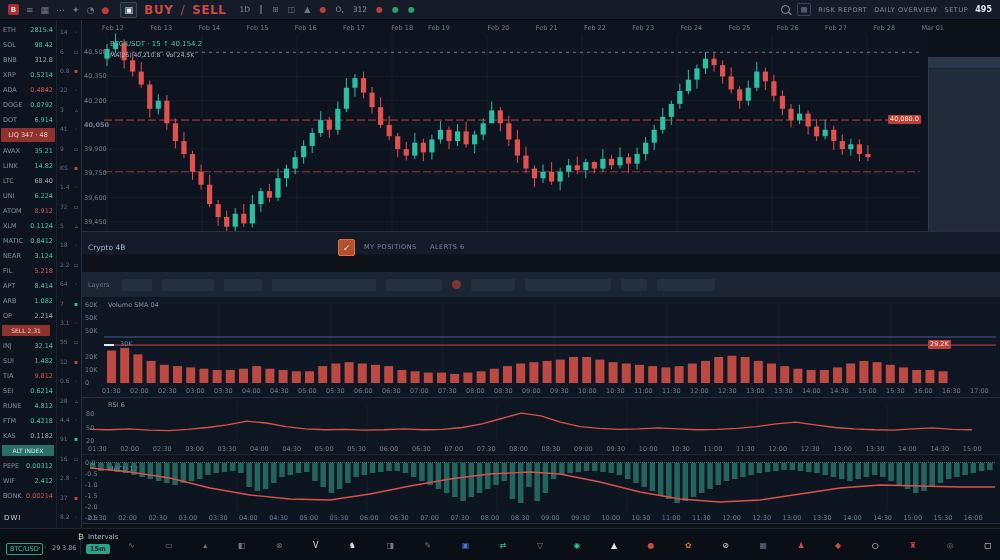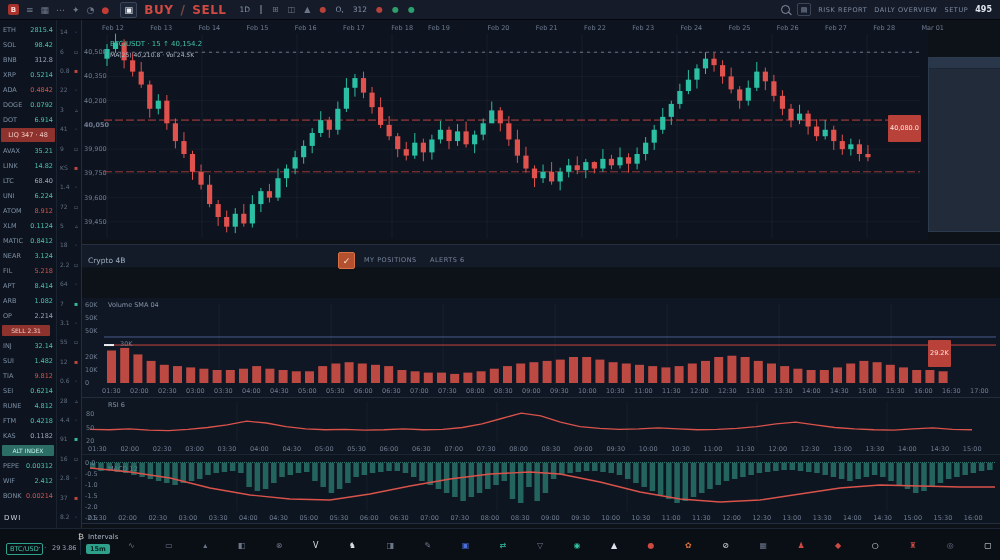--- a/index.html
+++ b/index.html
@@ -34,22 +34,22 @@
   .chip-teal{background:#2c6e66;color:#bfeee6;font-size:6px;height:11px;display:flex;align-items:center;
              justify-content:center;margin:2px 2px;border-radius:1px;}
   .c2{flex:1;padding-top:2px;}
   .c2row{display:flex;justify-content:space-between;align-items:center;height:19.4px;padding:0 3px;font-size:6px;color:#5f6d80;}
   .sb-footer{position:absolute;left:4px;bottom:6px;color:#c7d2de;font-size:7px;letter-spacing:1px;}
   
   .chart{left:82px;top:20px;width:846px;height:220px;background:#0d131f;}
   .axis-label{position:absolute;font-size:6.5px;color:#707d91;white-space:nowrap;}
   .legend1{position:absolute;left:28px;top:20px;font-size:7px;color:#3fc2a8;white-space:nowrap;}
   .legend2{position:absolute;left:28px;top:31px;font-size:6px;color:#aeb9c8;white-space:nowrap;}
-  .pricetag{position:absolute;background:#b8423a;color:#ffe3de;font-size:6.5px;padding:9px 2px;border-radius:1px;line-height:9px;}
-  .band1{left:82px;top:244px;width:918px;height:24px;background:#141b28;border-top:1px solid #272f40;border-bottom:1px solid #10141d;box-sizing:border-box;}
+  .pricetag{position:absolute;background:#b8423a;color:#ffe3de;font-size:6.5px;padding:0 2px;border-radius:1px;line-height:9px;}
+  .band1{left:82px;top:231px;width:918px;height:24px;background:#141b28;border-top:1px solid #272f40;border-bottom:1px solid #10141d;box-sizing:border-box;}
   .band1-title{position:absolute;left:6px;top:11px;font-size:7.5px;color:#9fb0c2;}
   .check-btn{position:absolute;left:256px;top:7px;width:15px;height:15px;background:#b3502f;border:1px solid #d87044;
              border-radius:2px;color:#ffe7d2;font-size:9px;display:flex;align-items:center;justify-content:center;}
   .band1-item{position:absolute;top:11px;font-size:6.5px;color:#76849a;letter-spacing:.5px;}
   .band2{left:82px;top:272px;width:918px;height:26px;background:#1b2534;border-bottom:1px solid #10141d;
          display:flex;align-items:center;gap:10px;padding:0 6px;box-sizing:border-box;}
   .band2-label{font-size:6.5px;color:#66758c;margin-right:2px;}
   .ghost{height:12px;background:#2b3749;opacity:.6;border-radius:2px;}
   .ghost-dot{width:9px;height:9px;border-radius:50%;background:#8e3b33;opacity:.85;}
   .vol{left:82px;top:298px;width:918px;height:100px;background:#0f1724;border-bottom:1px solid #222d3e;box-sizing:border-box;}
@@ -587,20 +587,33 @@
     <div class="rhead"></div>
   </div>
 
   <div class="abs band1">
     <div class="band1-title">Crypto 4B</div>
     <div class="check-btn">✓</div>
     <div class="band1-item" style="left:282px">MY POSITIONS</div>
     <div class="band1-item" style="left:348px">ALERTS 6</div>
   </div>
 
+  <div class="abs band2">
+    <span class="band2-label">Layers</span>
+    <span class="ghost" style="width:30px"></span>
+    <span class="ghost" style="width:52px"></span>
+    <span class="ghost" style="width:38px"></span>
+    <span class="ghost" style="width:104px"></span>
+    <span class="ghost" style="width:56px"></span>
+    <span class="ghost-dot"></span>
+    <span class="ghost" style="width:44px"></span>
+    <span class="ghost" style="width:86px"></span>
+    <span class="ghost" style="width:26px"></span>
+    <span class="ghost" style="width:58px"></span>
+  </div>
 
   <div class="abs vol" id="vol">
     <div class="panel-title">Volume SMA 04</div>
     <svg id="vol-svg" width="918" height="100" style="position:absolute;left:0;top:0">
         <line x1="137" y1="6" x2="137" y2="86" stroke="#ffffff" stroke-opacity="0.04"></line>
         <line x1="249" y1="6" x2="249" y2="86" stroke="#ffffff" stroke-opacity="0.04"></line>
         <line x1="361" y1="6" x2="361" y2="86" stroke="#ffffff" stroke-opacity="0.04"></line>
         <line x1="473" y1="6" x2="473" y2="86" stroke="#ffffff" stroke-opacity="0.04"></line>
         <line x1="585" y1="6" x2="585" y2="86" stroke="#ffffff" stroke-opacity="0.04"></line>
         <line x1="697" y1="6" x2="697" y2="86" stroke="#ffffff" stroke-opacity="0.04"></line>

